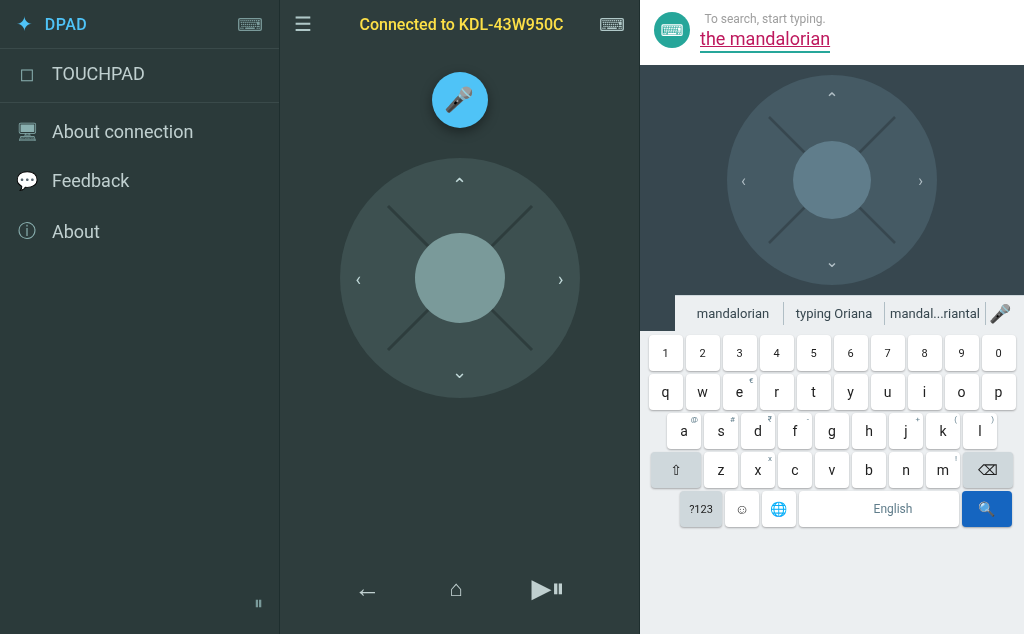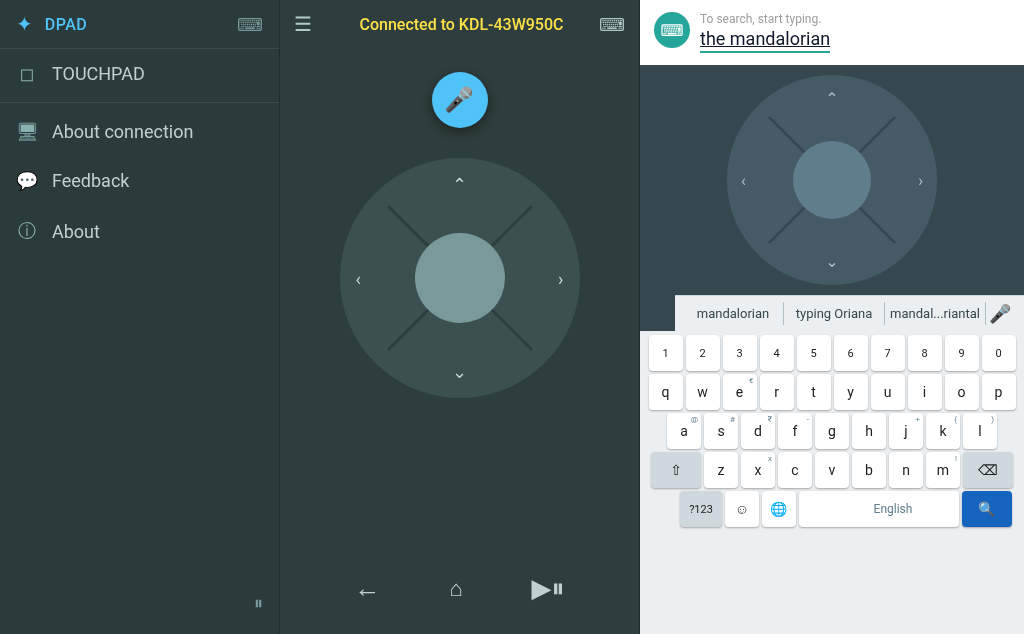--- a/index.html
+++ b/index.html
@@ -212,23 +212,24 @@
       background: #26a69a;
       display: flex;
       align-items: center;
       justify-content: center;
       flex-shrink: 0;
     }
     .search-hint {
       color: #9e9e9e;
       font-size: 12px;
       margin-bottom: 2px;
+      text-align: center;
     }
     .search-input-text {
-      color: #0f172a;
+      color: #be185d;
       font-size: 18px;
       border-bottom: 2px solid #26a69a;
       padding-bottom: 2px;
       text-decoration: underline;
     }
     .dpad-small {
       position: relative;
       width: 210px;
       height: 210px;
       margin: 10px auto;

